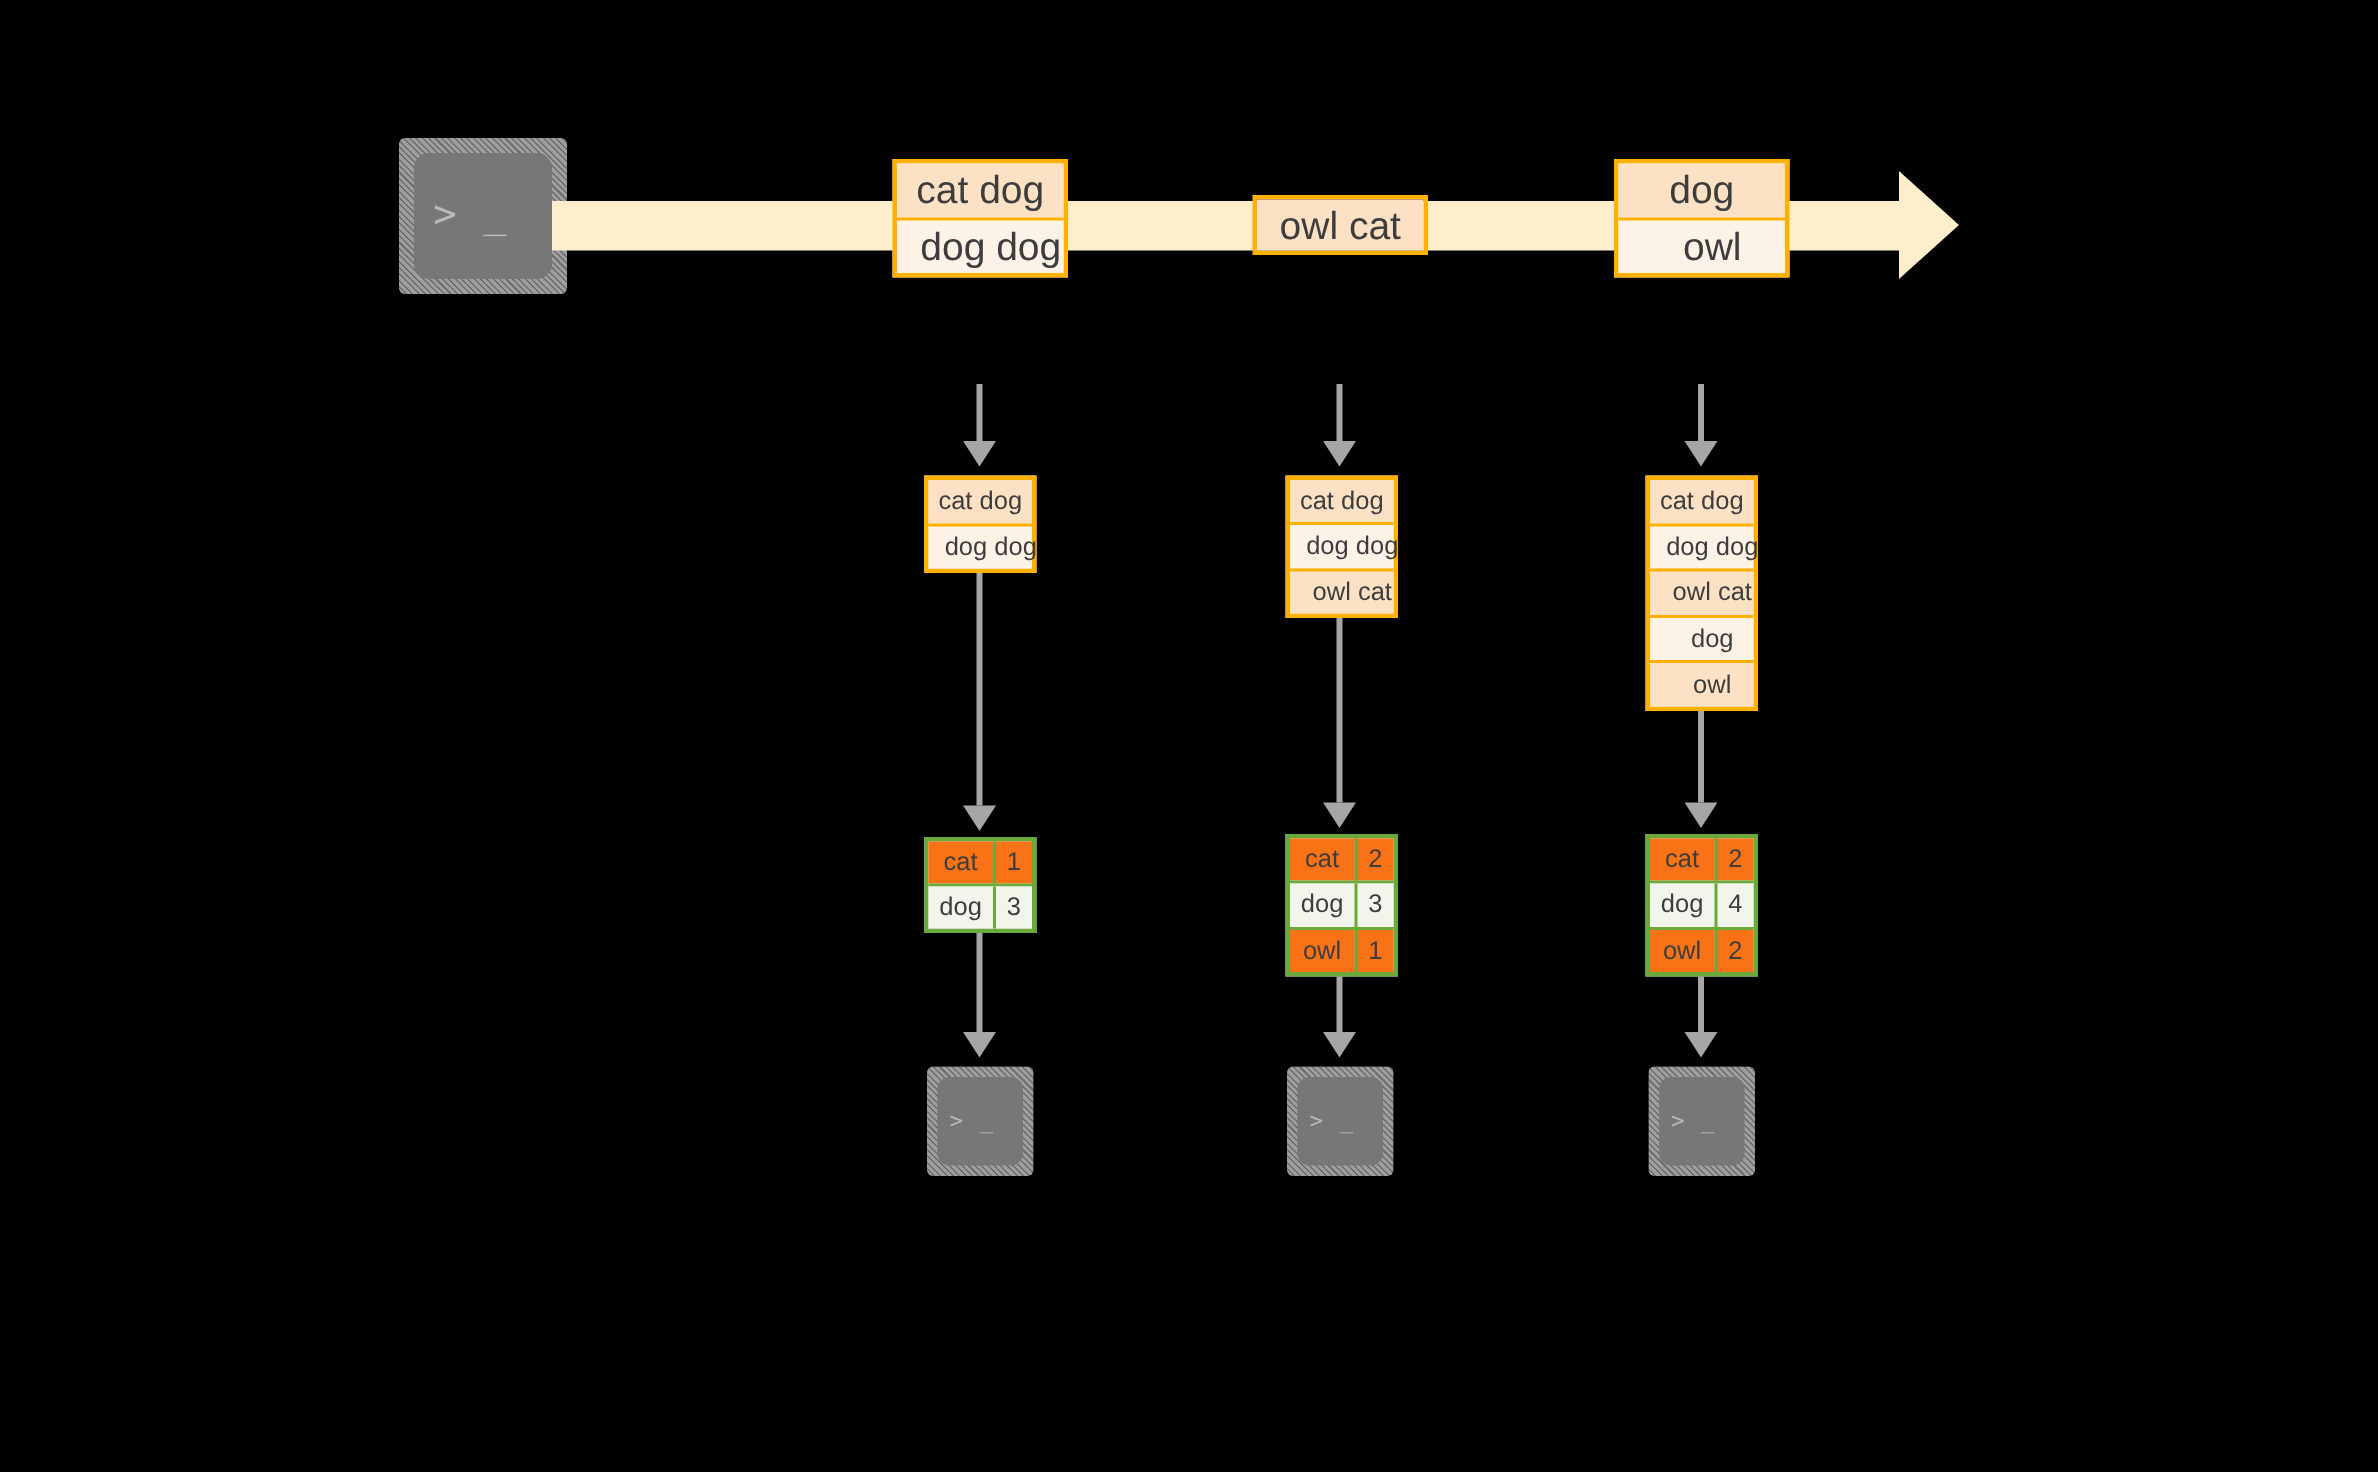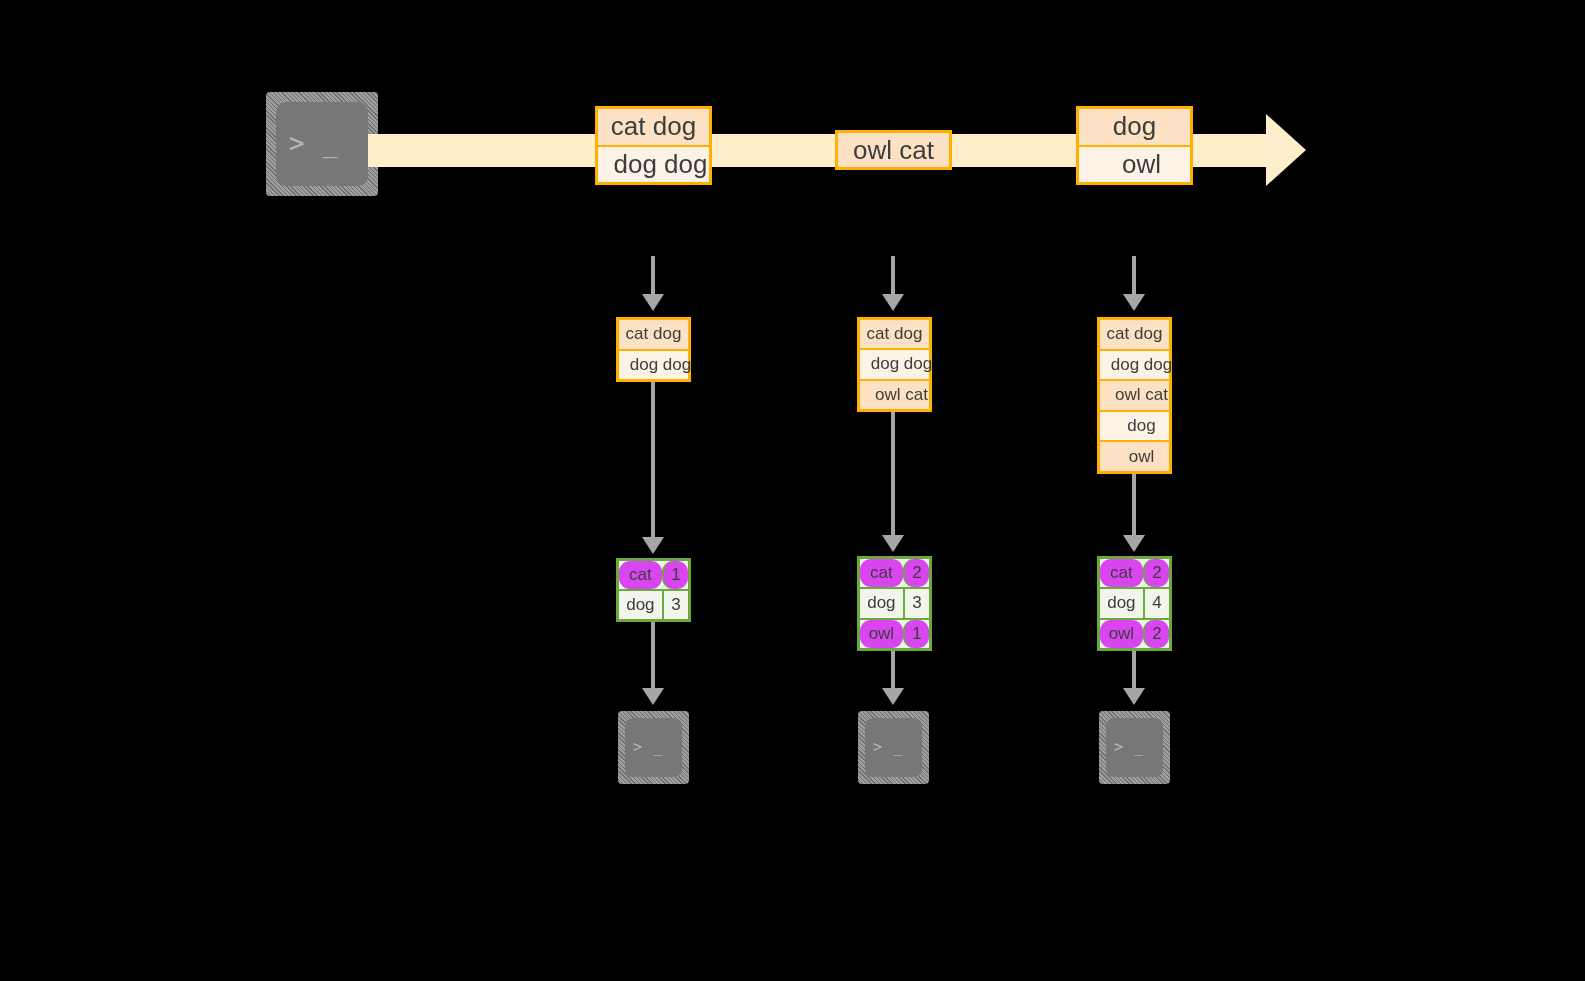--- a/index.html
+++ b/index.html
@@ -115,21 +115,21 @@
     box-sizing: border-box;
     display: flex;
     align-items: center;
     justify-content: center;
     color: #3d3d3d;
     font-size: 17px;
     white-space: nowrap;
   }
   .gtable .gkey { width: 62%; }
   .gtable .gval { width: 38%; border-left: 2px solid #6aaa3c; }
-  .g-shade-a .gkey, .g-shade-a .gval { background: #d946ef; border-radius: 11px; }
+  .g-shade-a .gkey, .g-shade-a .gval { background: #f97316; }
   .g-shade-b .gkey, .g-shade-b .gval { background: #f1f5ec; }
 
   
   .vline {
     position: absolute;
     width: 4px;
     background: #a6a6a6;
   }
   .vline.dashed {
     background: none;

